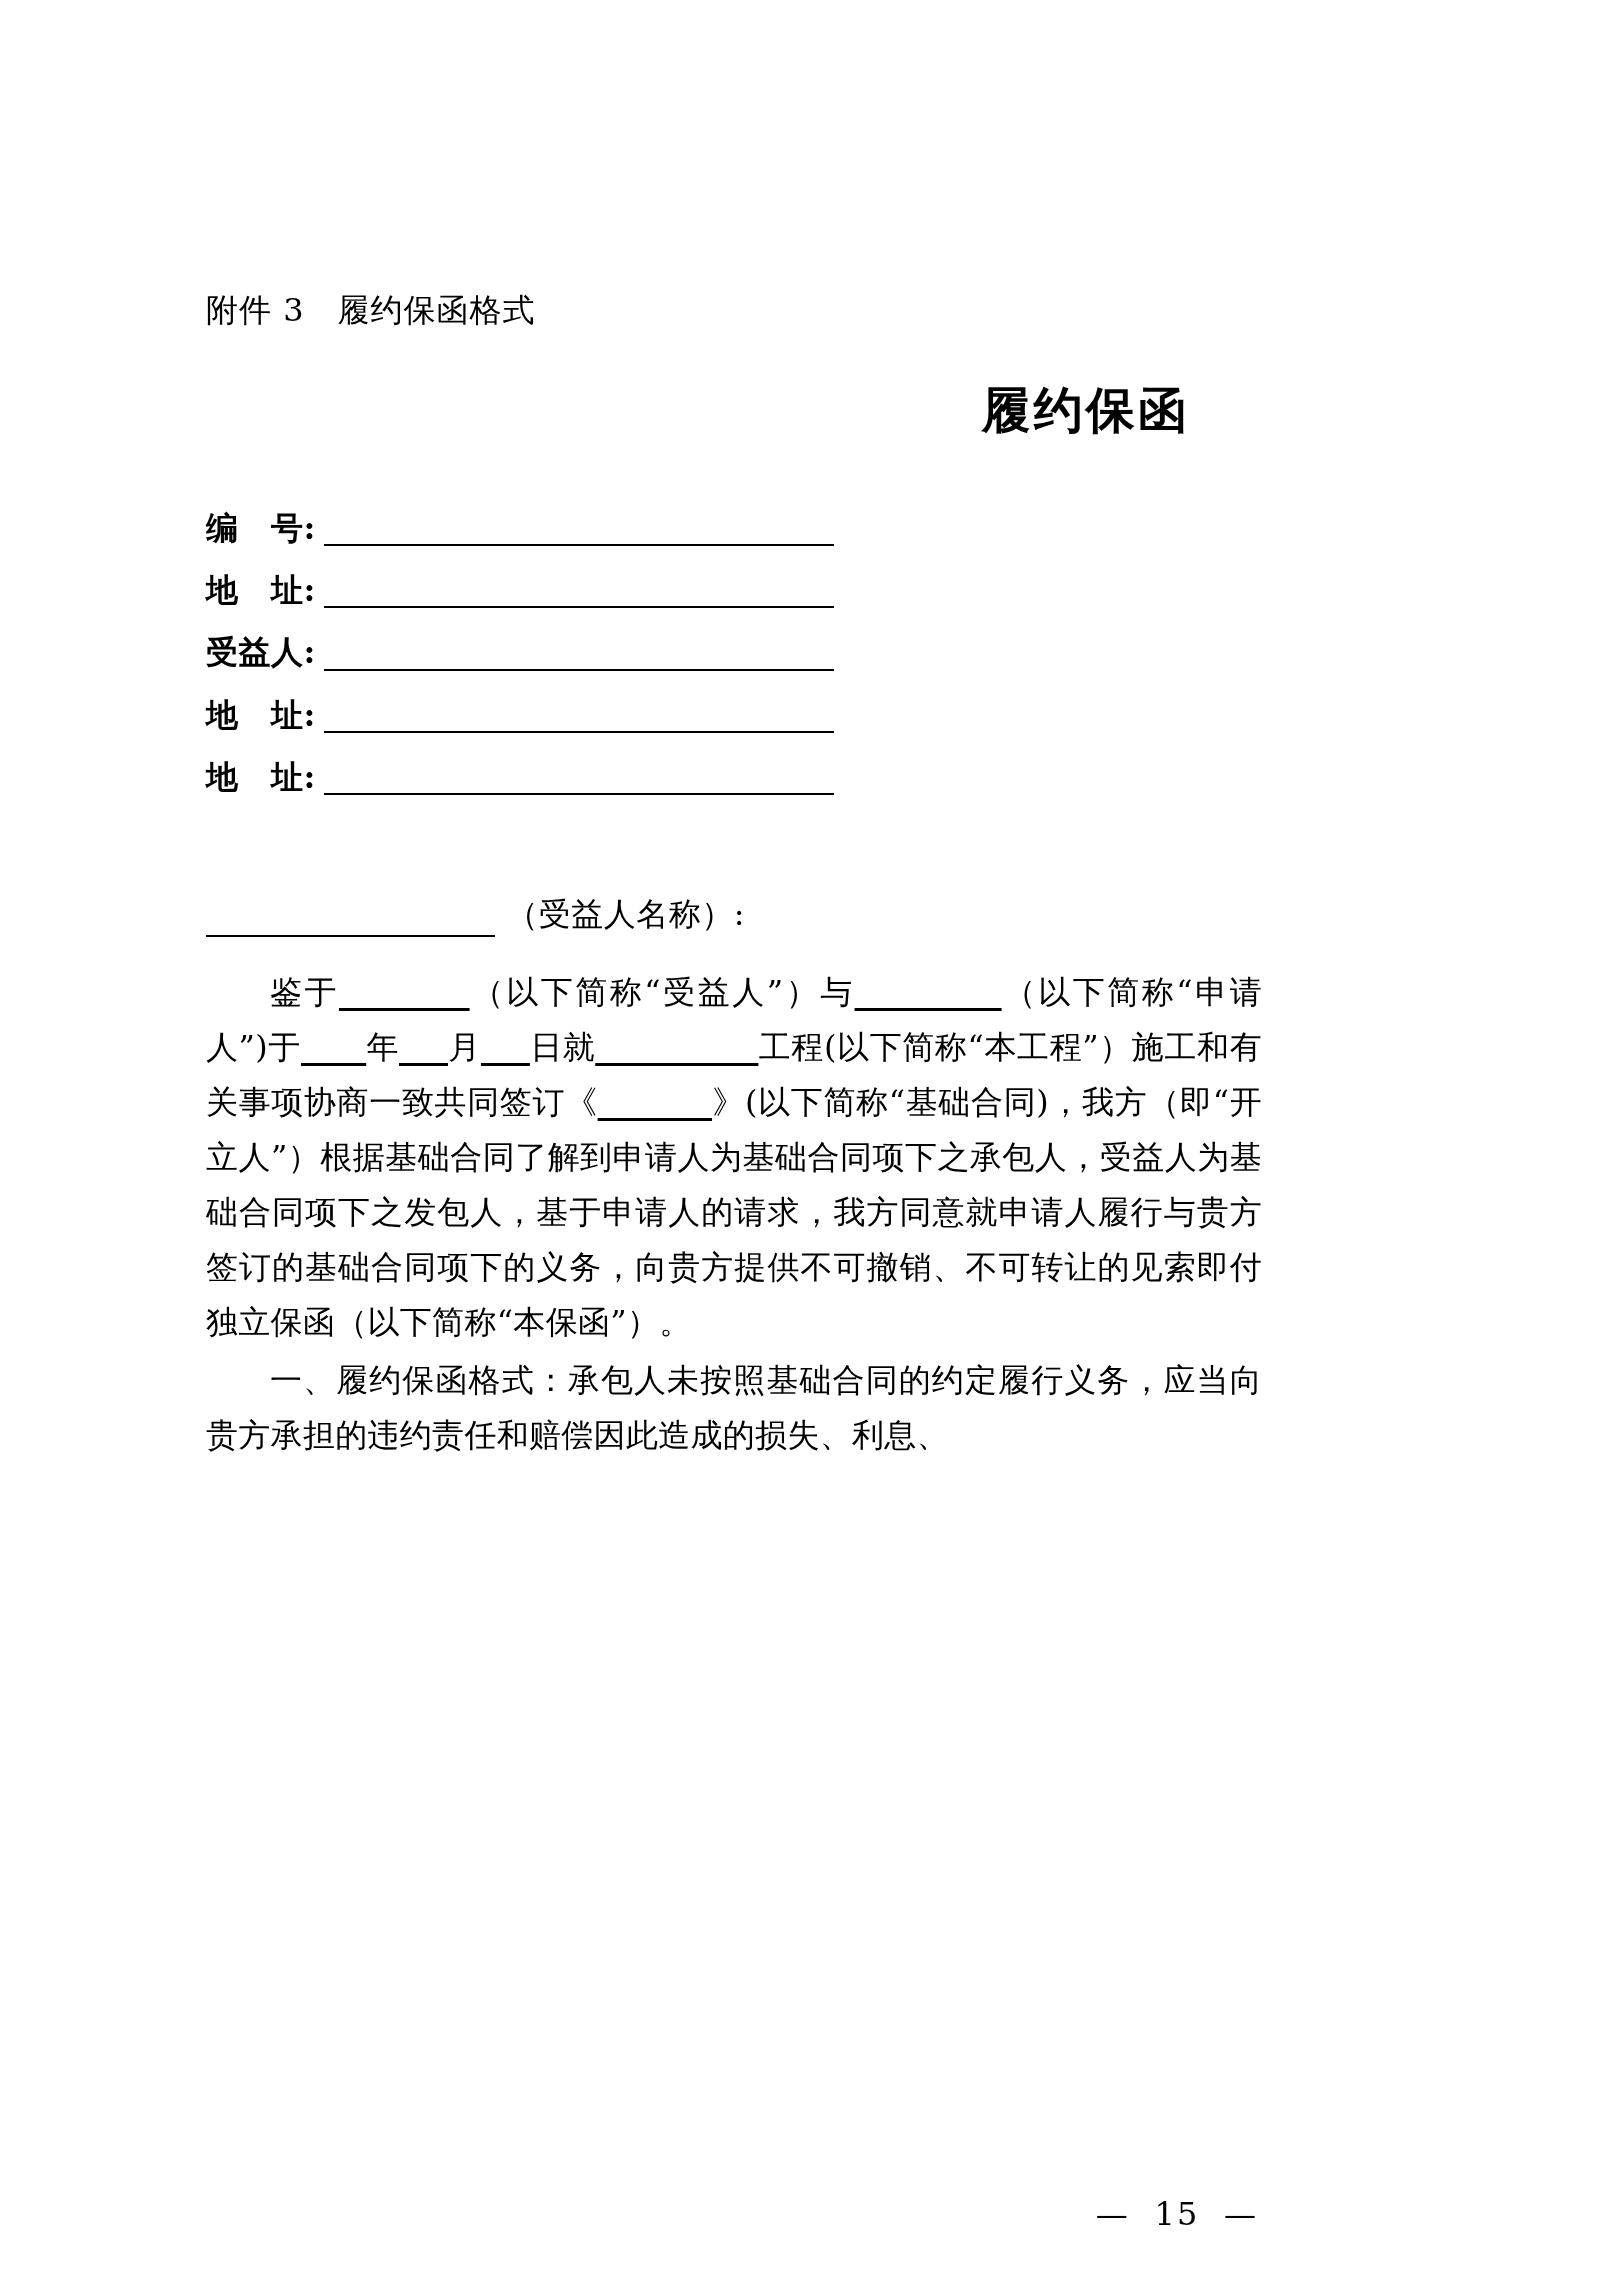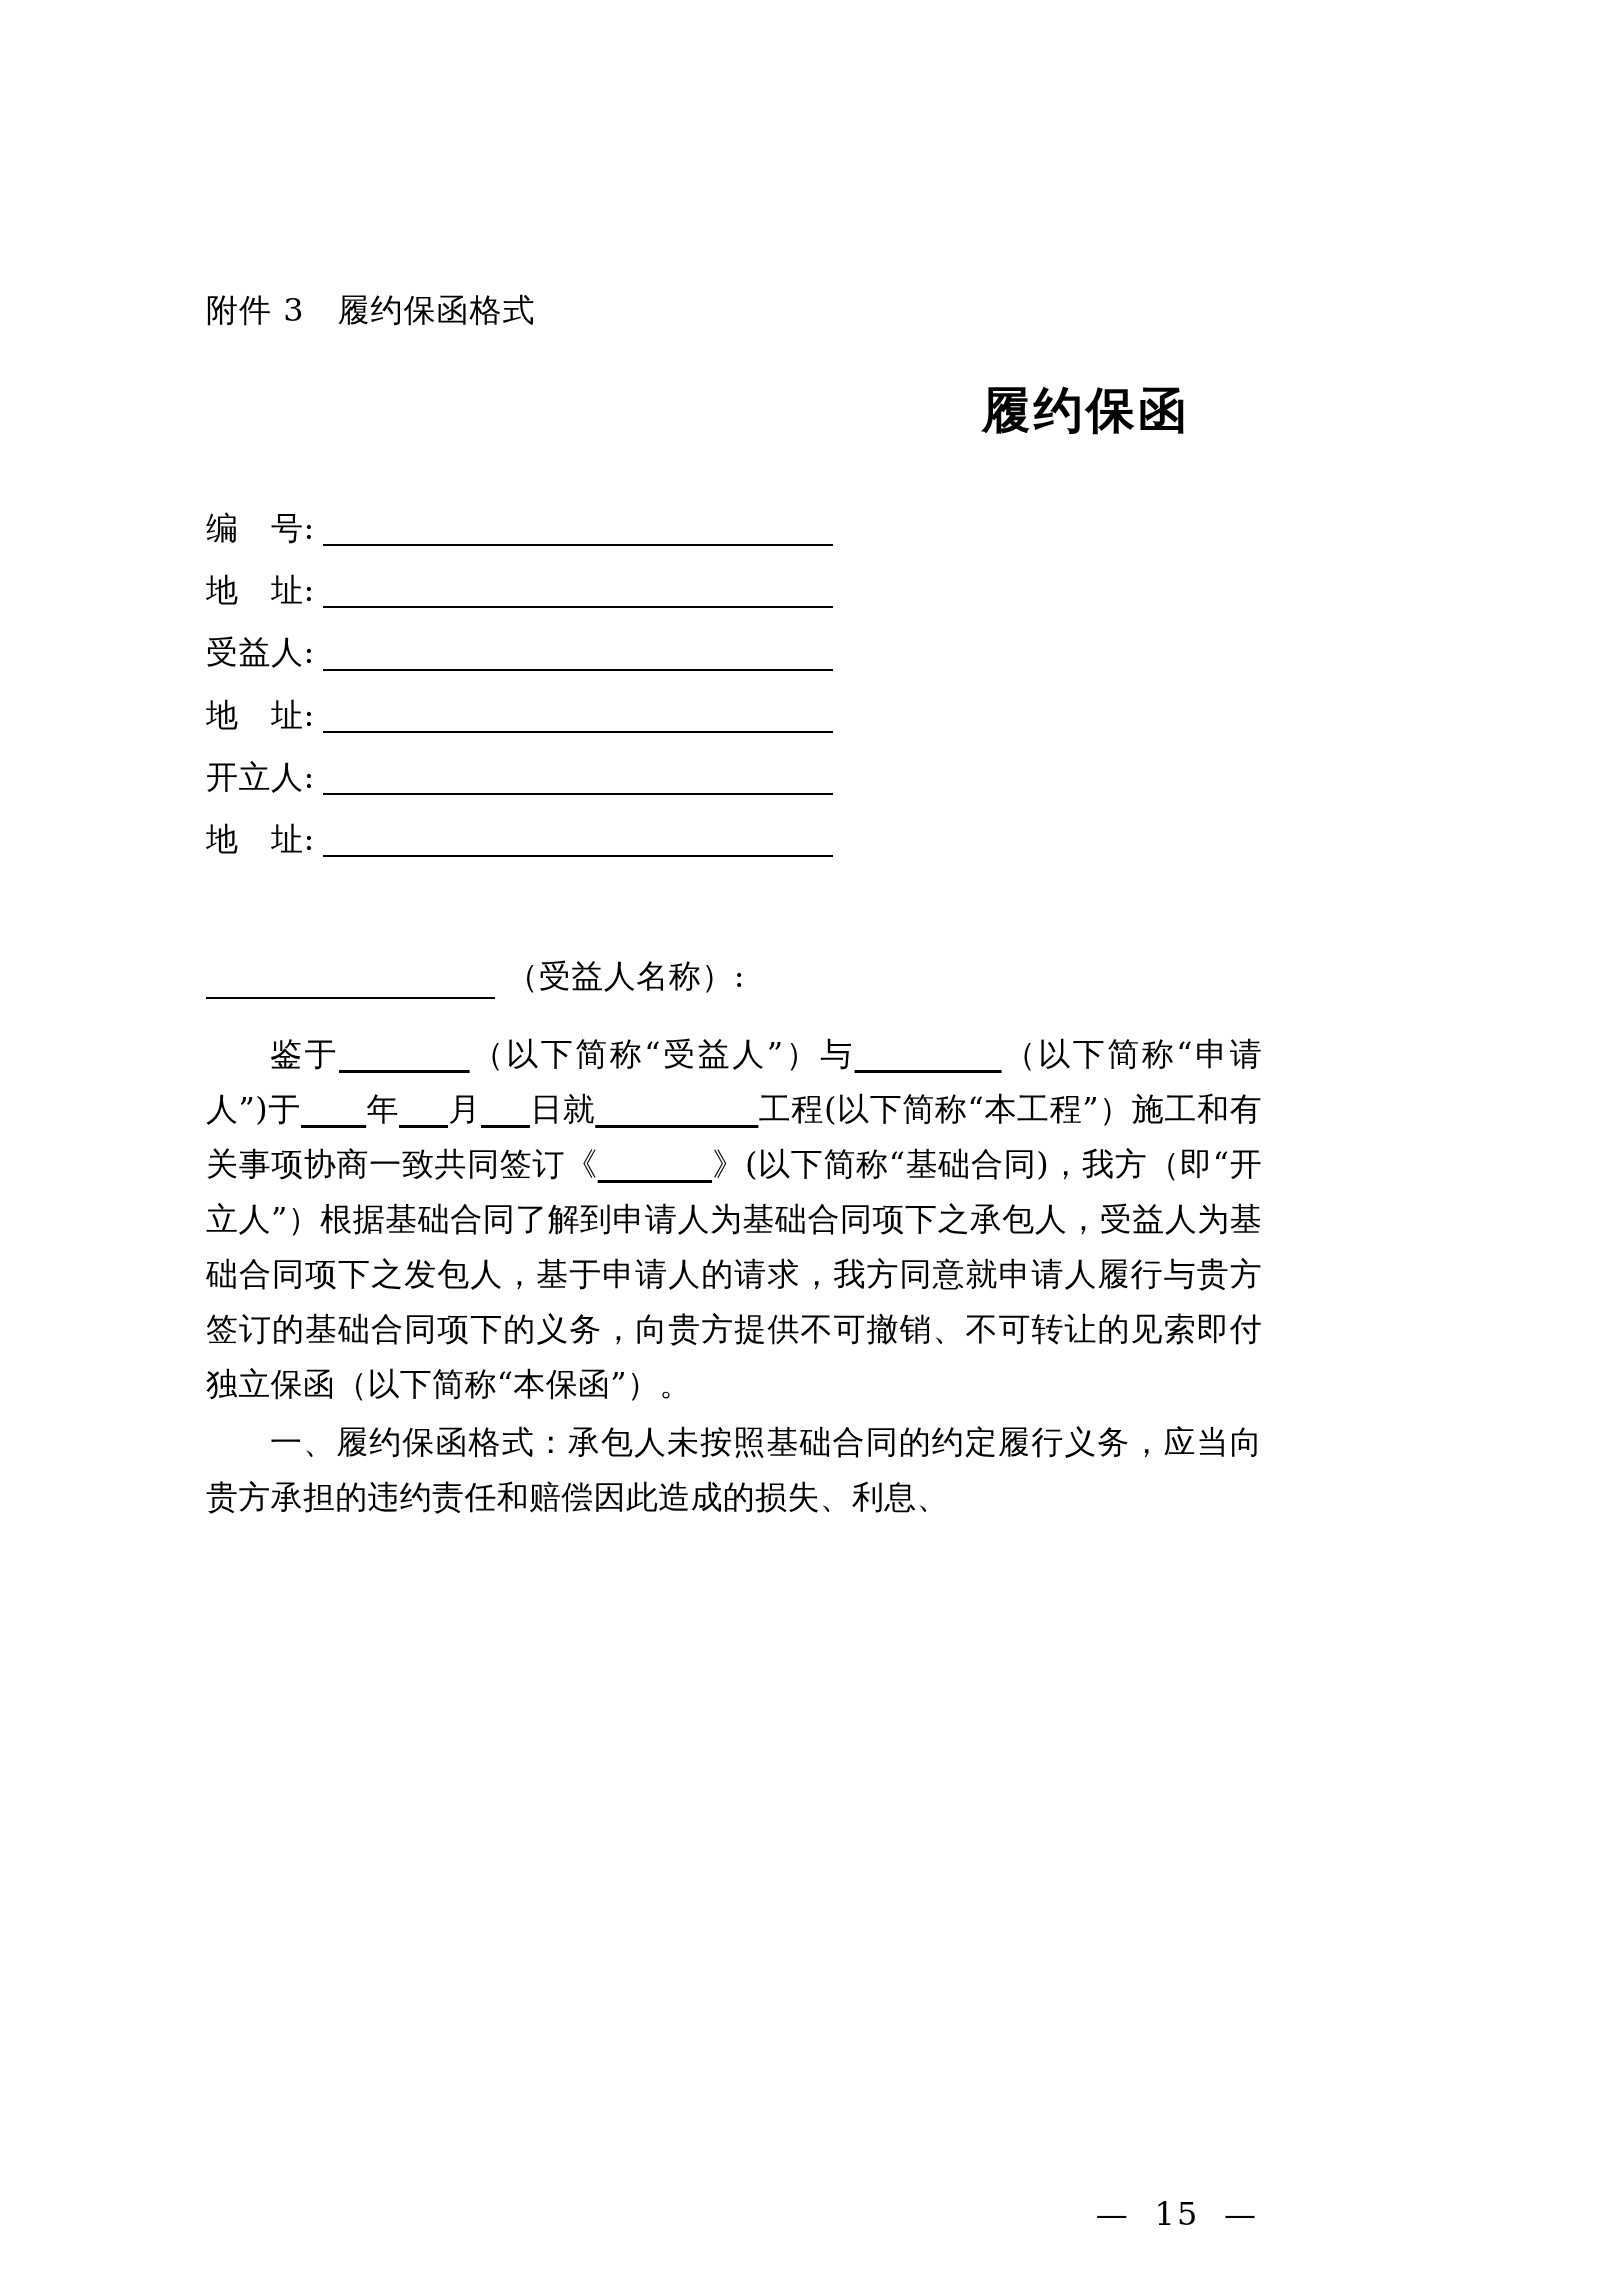--- a/index.html
+++ b/index.html
@@ -42,20 +42,21 @@
   .field-row {
     display: flex;
     align-items: flex-end;
     margin-bottom: 27px;
     font-size: 32px;
     line-height: 1.1;
   }
   .field-label {
     white-space: pre;
     letter-spacing: 0.5px;
+    font-weight: bold;
   }
   .field-rule {
     display: inline-block;
     width: 510px;
     border-bottom: 2.1px solid #000;
     margin-left: 8.2px;
     height: 28px;
   }
   .recipient-row {
     display: flex;
@@ -124,24 +125,20 @@
     <div class="field-row">
       <span class="field-label">受益人:</span>
       <span class="field-rule"></span>
     </div>
 
     <div class="field-row">
       <span class="field-label">地　址:</span>
       <span class="field-rule"></span>
     </div>
 
-    <div class="field-row">
-      <span class="field-label">开立人:</span>
-      <span class="field-rule"></span>
-    </div>
 
     <div class="field-row">
       <span class="field-label">地　址:</span>
       <span class="field-rule"></span>
     </div>
 
   </div>
 
   <div class="recipient-row">
     <span class="recipient-rule"></span>

